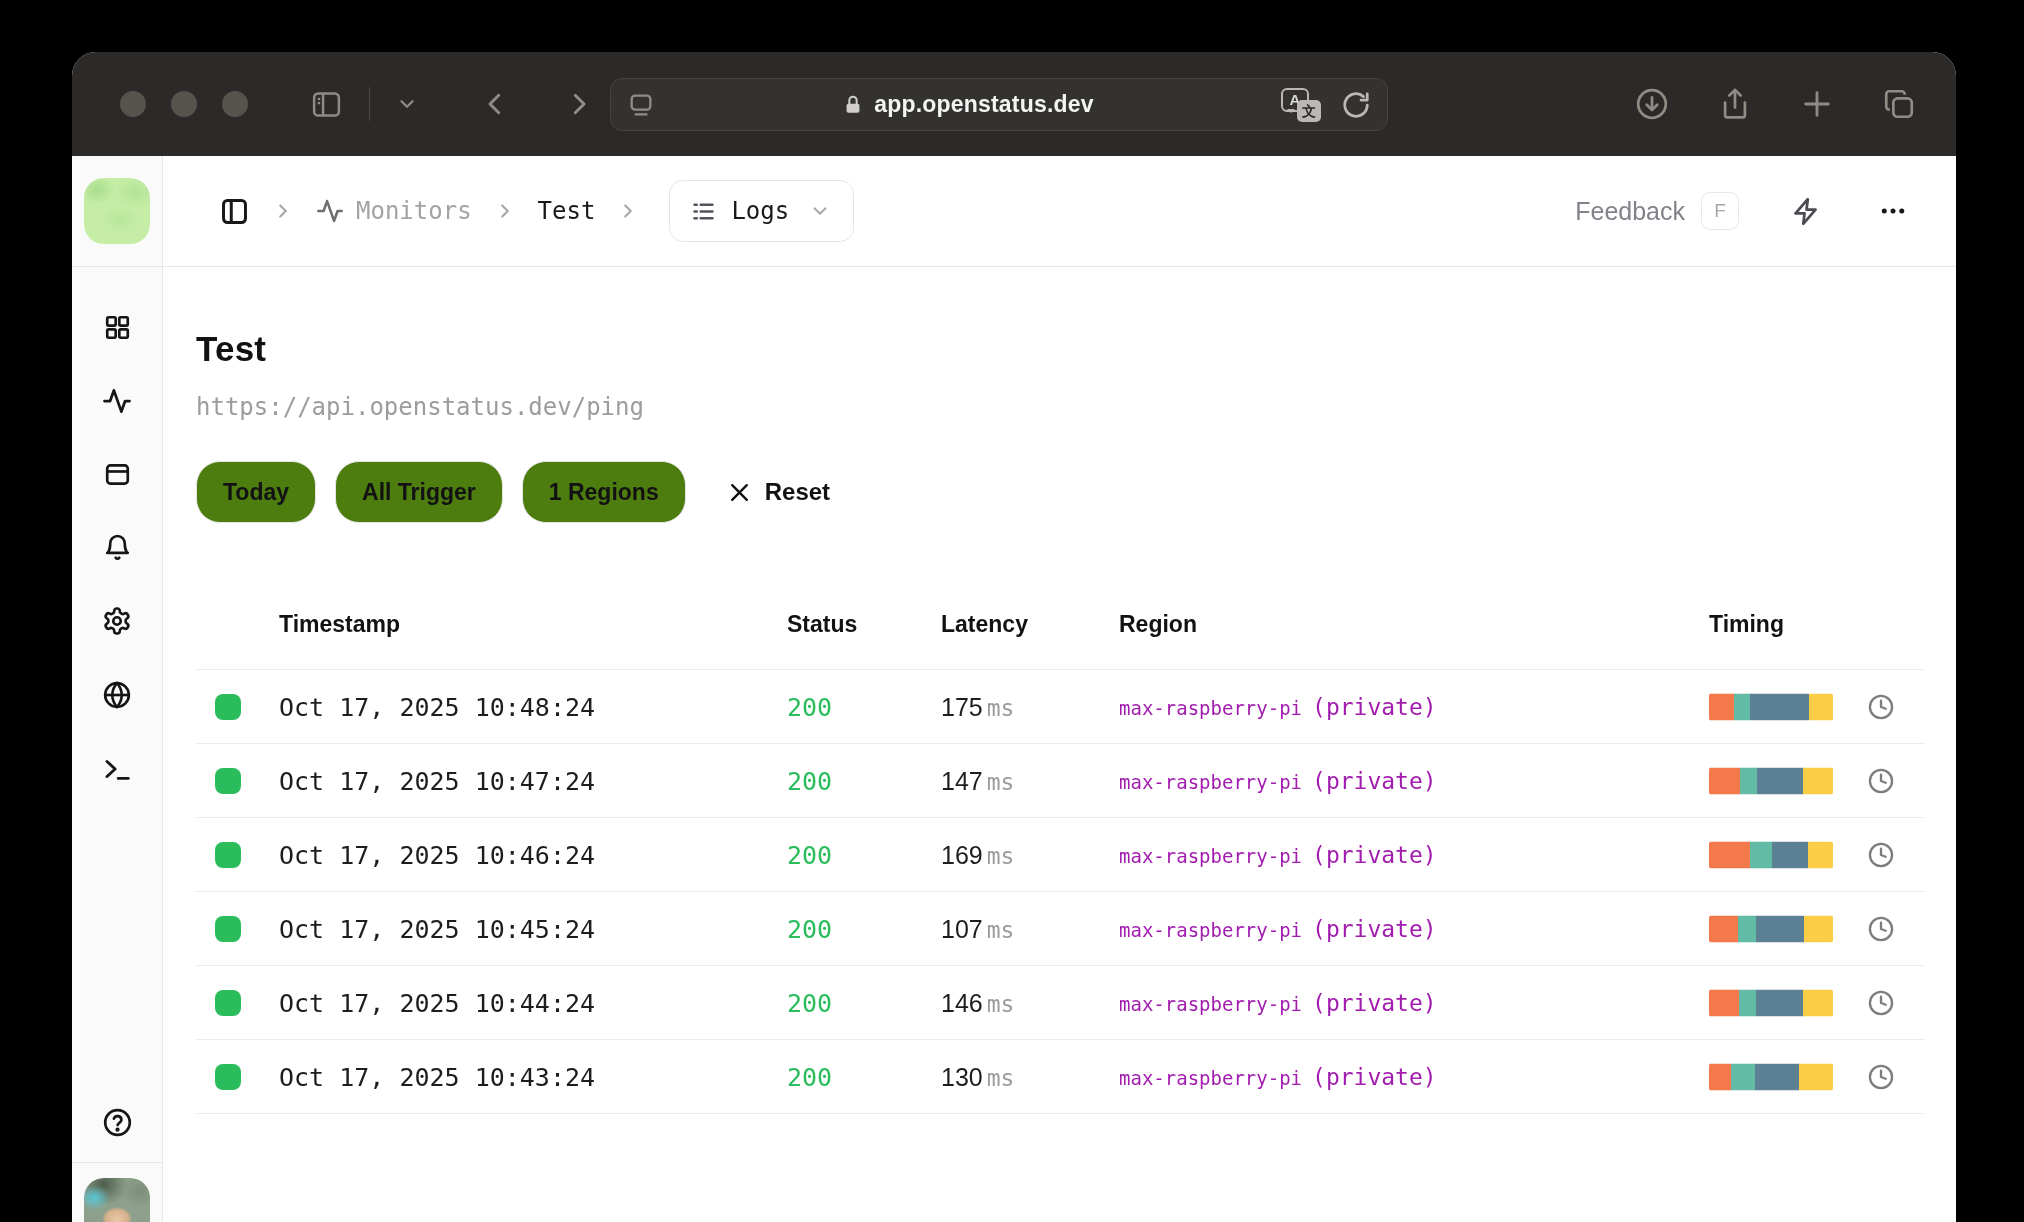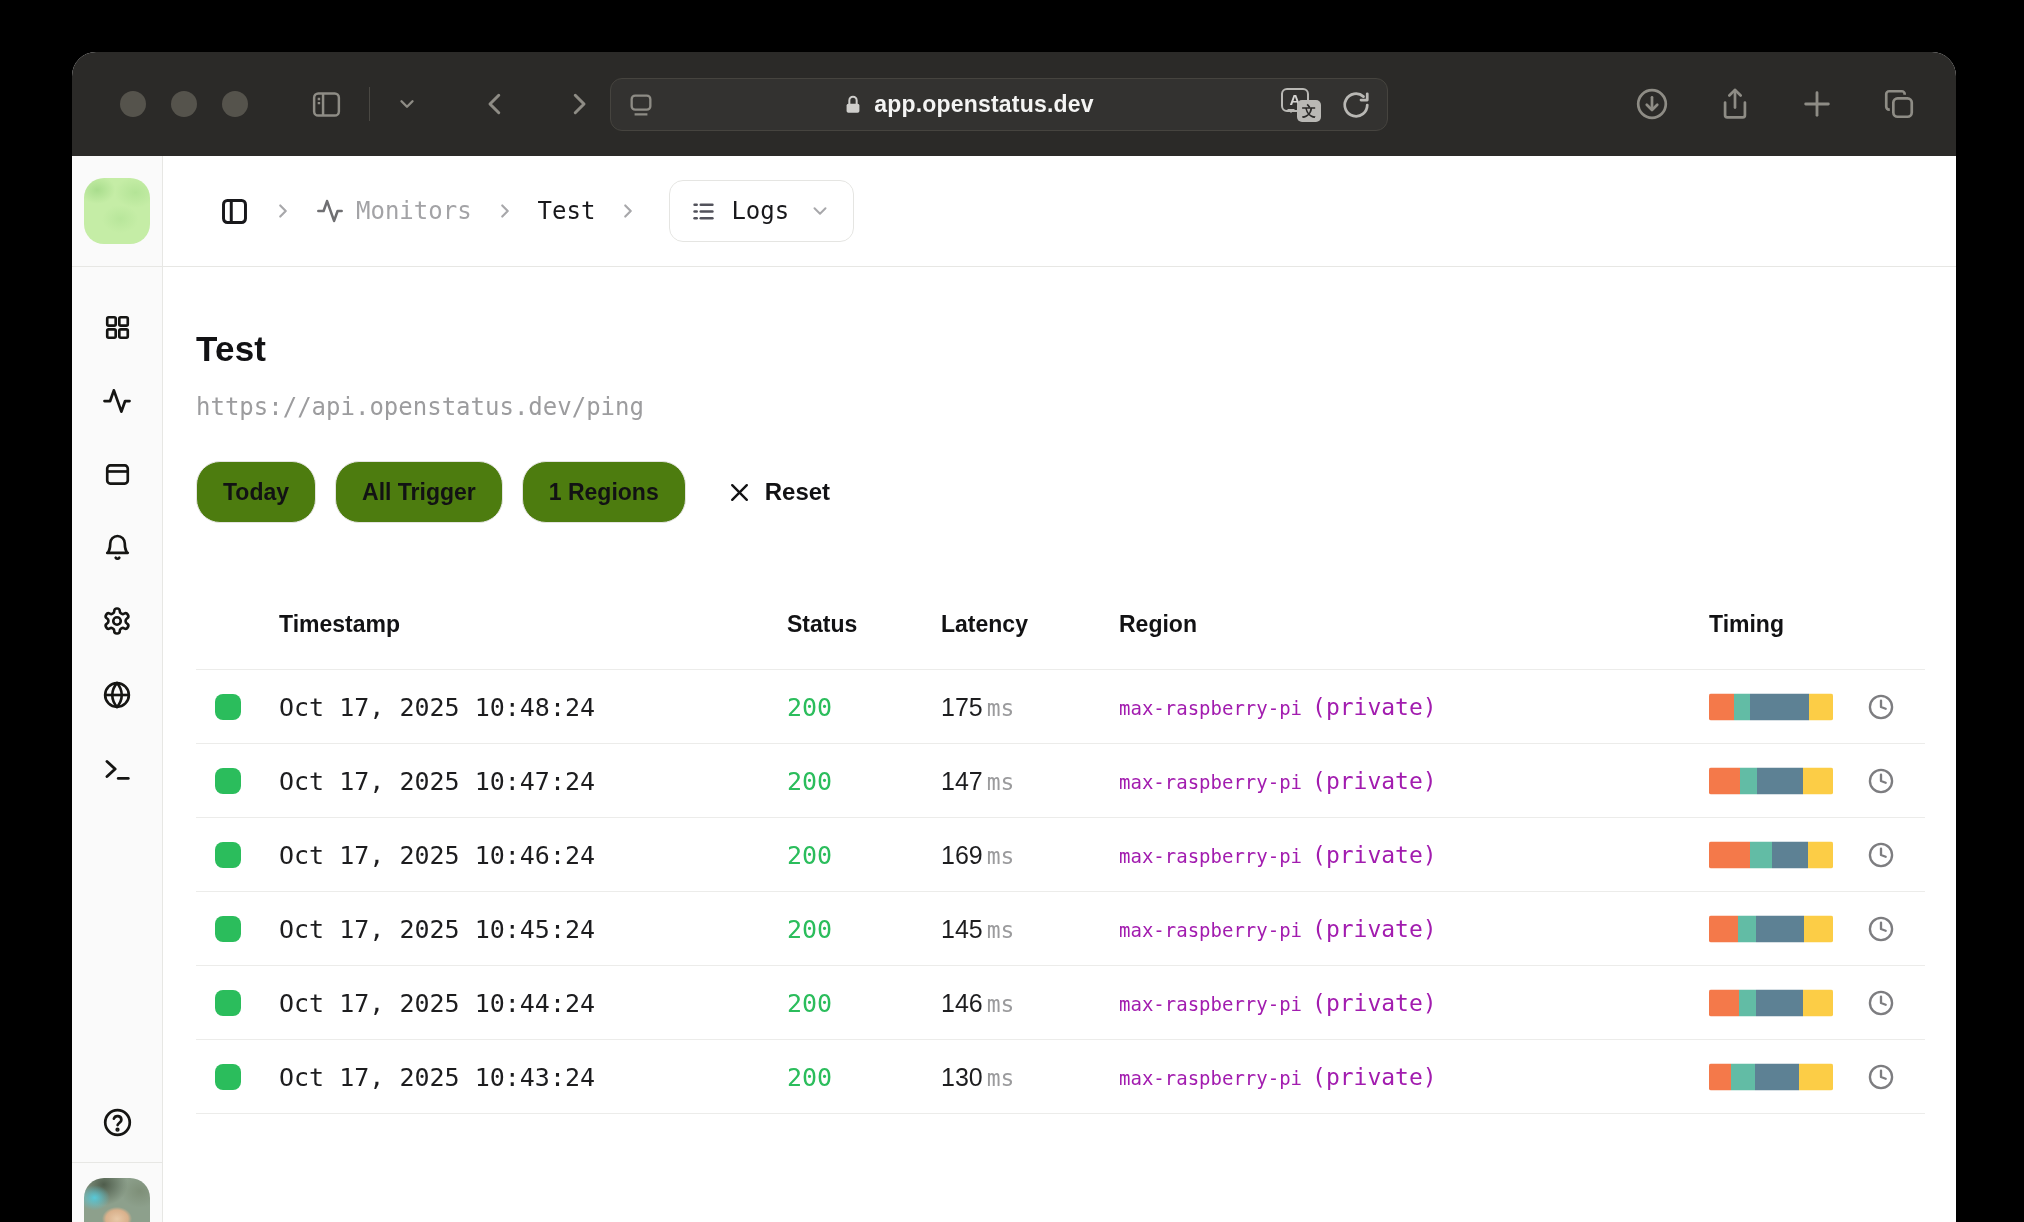--- a/index.html
+++ b/index.html
@@ -313,20 +313,36 @@
                   </svg>
               </span>
               <span class="mono">Logs</span>
               <span style="color:#a8a8ab; display:inline-flex; margin-left:6px">
                 <svg width="22" height="22" viewBox="0 0 24 24" fill="none" stroke="currentColor" stroke-width="2.2" stroke-linecap="round" stroke-linejoin="round">
                     <polyline points="6,9 12,15 18,9"></polyline>
                   </svg>
               </span>
             </button>
           </div>
+          <div class="header-right">
+            <span class="feedback-label">Feedback</span>
+            <span class="kbd-badge">F</span>
+            <span class="zap-wrap">
+              <svg width="31" height="31" viewBox="0 0 24 24" fill="none" stroke="currentColor" stroke-width="2.1" stroke-linejoin="round">
+                  <path d="M13 2.5 3.5 13.5h7l-1 8 9.5-11h-7l1-8z"></path>
+                </svg>
+            </span>
+            <span class="dots-wrap">
+              <svg width="30" height="30" viewBox="0 0 24 24" fill="currentColor">
+                  <circle cx="5" cy="12" r="2"></circle>
+                  <circle cx="12" cy="12" r="2"></circle>
+                  <circle cx="19" cy="12" r="2"></circle>
+                </svg>
+            </span>
+          </div>
         </header>
 
         <section class="content">
           <h1 class="page-title">Test</h1>
           <div class="endpoint mono">https://api.openstatus.dev/ping</div>
 
           <div class="filter-row">
             <button class="filter-btn">Today</button>
             <button class="filter-btn">All Trigger</button>
             <button class="filter-btn">1 Regions</button>
@@ -418,21 +434,21 @@
                       <polyline points="12,6.5 12,12 16,13.5"></polyline>
                     </svg>
                   </span>
                 </div>
                 <div class="trow">
                   <span class="cell c-square">
                     <span class="ok-square"></span>
                   </span>
                   <span class="cell c-ts ts-text mono">Oct 17, 2025 10:45:24</span>
                   <span class="cell c-status status-ok mono">200</span>
-                  <span class="cell c-lat"><span class="lat-val">145</span><span class="lat-unit mono">ms</span></span>
+                  <span class="cell c-lat"><span class="lat-val">107</span><span class="lat-unit mono">ms</span></span>
                   <span class="cell c-reg"><span class="reg-name mono">max-raspberry-pi</span><span class="reg-flag mono">(private)</span></span>
                   <span class="cell c-timing">
                     <span class="timing-bar">
                       <span class="seg" style="width:23%;background:#f4794a"></span>
                       <span class="seg" style="width:15%;background:#62bca5"></span>
                       <span class="seg" style="width:39%;background:#5d8194"></span>
                       <span class="seg" style="width:23%;background:#fccd46"></span>
                     </span>
                   </span>
                   <span class="cell c-clock clock-wrap">

